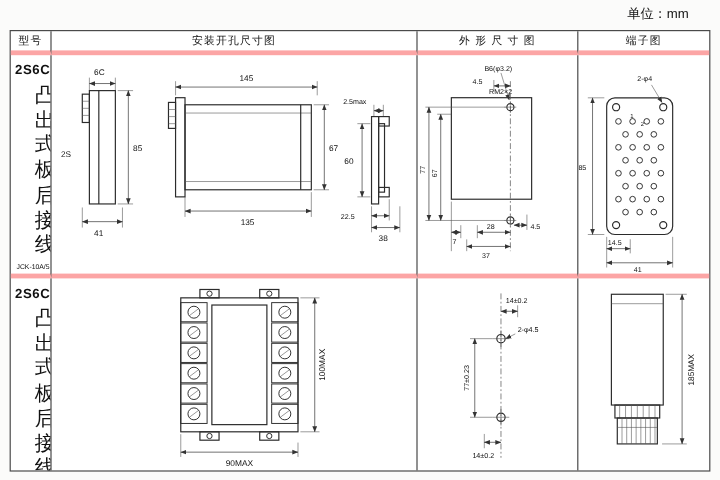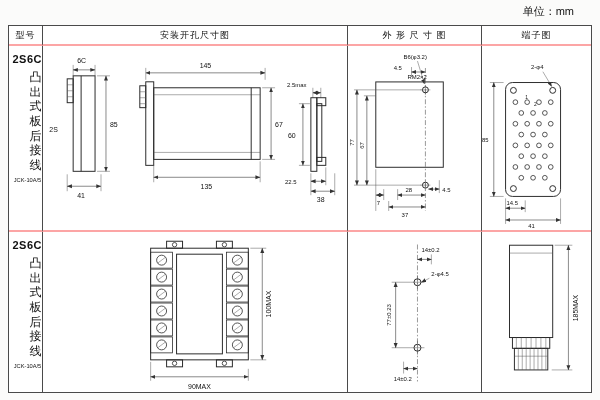--- a/index.html
+++ b/index.html
@@ -12,29 +12,29 @@
     position:absolute; top:4px; right:26px; font-size:11px; color:#111;
   }
   .grid {
     position:absolute; left:8px; top:25px; width:584px; height:368px;
     border:1px solid #4a4a4a; background:#fff;
     display:grid; grid-template-columns:34px 305px 134px 1fr;
     grid-template-rows:20px 186px 1fr; box-sizing:border-box;
   }
   .cell {
     position:relative; overflow:hidden; box-sizing:border-box;
-    border-right:1px solid #4a4a4a; border-bottom:2px solid #fca5a5;
+    border-right:1px solid #4a4a4a; border-bottom:4px solid #fca5a5;
   }
   .last-col { border-right:none; }
   .last-row { border-bottom:none; }
   .head { display:flex; align-items:center; justify-content:center;
     font-size:9px; letter-spacing:1px; color:#111; }
   .model-cell { display:flex; flex-direction:column; align-items:flex-end; padding-top:7px; }
   .m-name { font-size:11px; font-weight:700; letter-spacing:0.5px; }
-  .m-type { width:13px; font-size:12px; line-height:1.22; word-break:break-all;
+  .m-type { width:13px; font-size:17px; line-height:1.22; word-break:break-all;
     text-align:center; margin-top:5px; }
   .m-code { font-size:6px; margin-top:5px; white-space:nowrap; transform:scale(0.95); }
   .draw-svg { width:100%; height:100%; display:block; }
   .obj  { fill:none; stroke:#2b2b2b; stroke-width:1; }
   .tc   { fill:none; stroke:#2b2b2b; stroke-width:0.8; }
   .thin { fill:none; stroke:#555;    stroke-width:0.5; }
   .dim  { fill:none; stroke:#3a3a3a; stroke-width:0.6; }
   .cl   { fill:none; stroke:#555;    stroke-width:0.6; stroke-dasharray:5 2 1.5 2; }
   svg text { fill:#111; font-size:7px; font-family:"Liberation Sans","DejaVu Sans",sans-serif; }
   svg .d6 { font-size:6px; }

